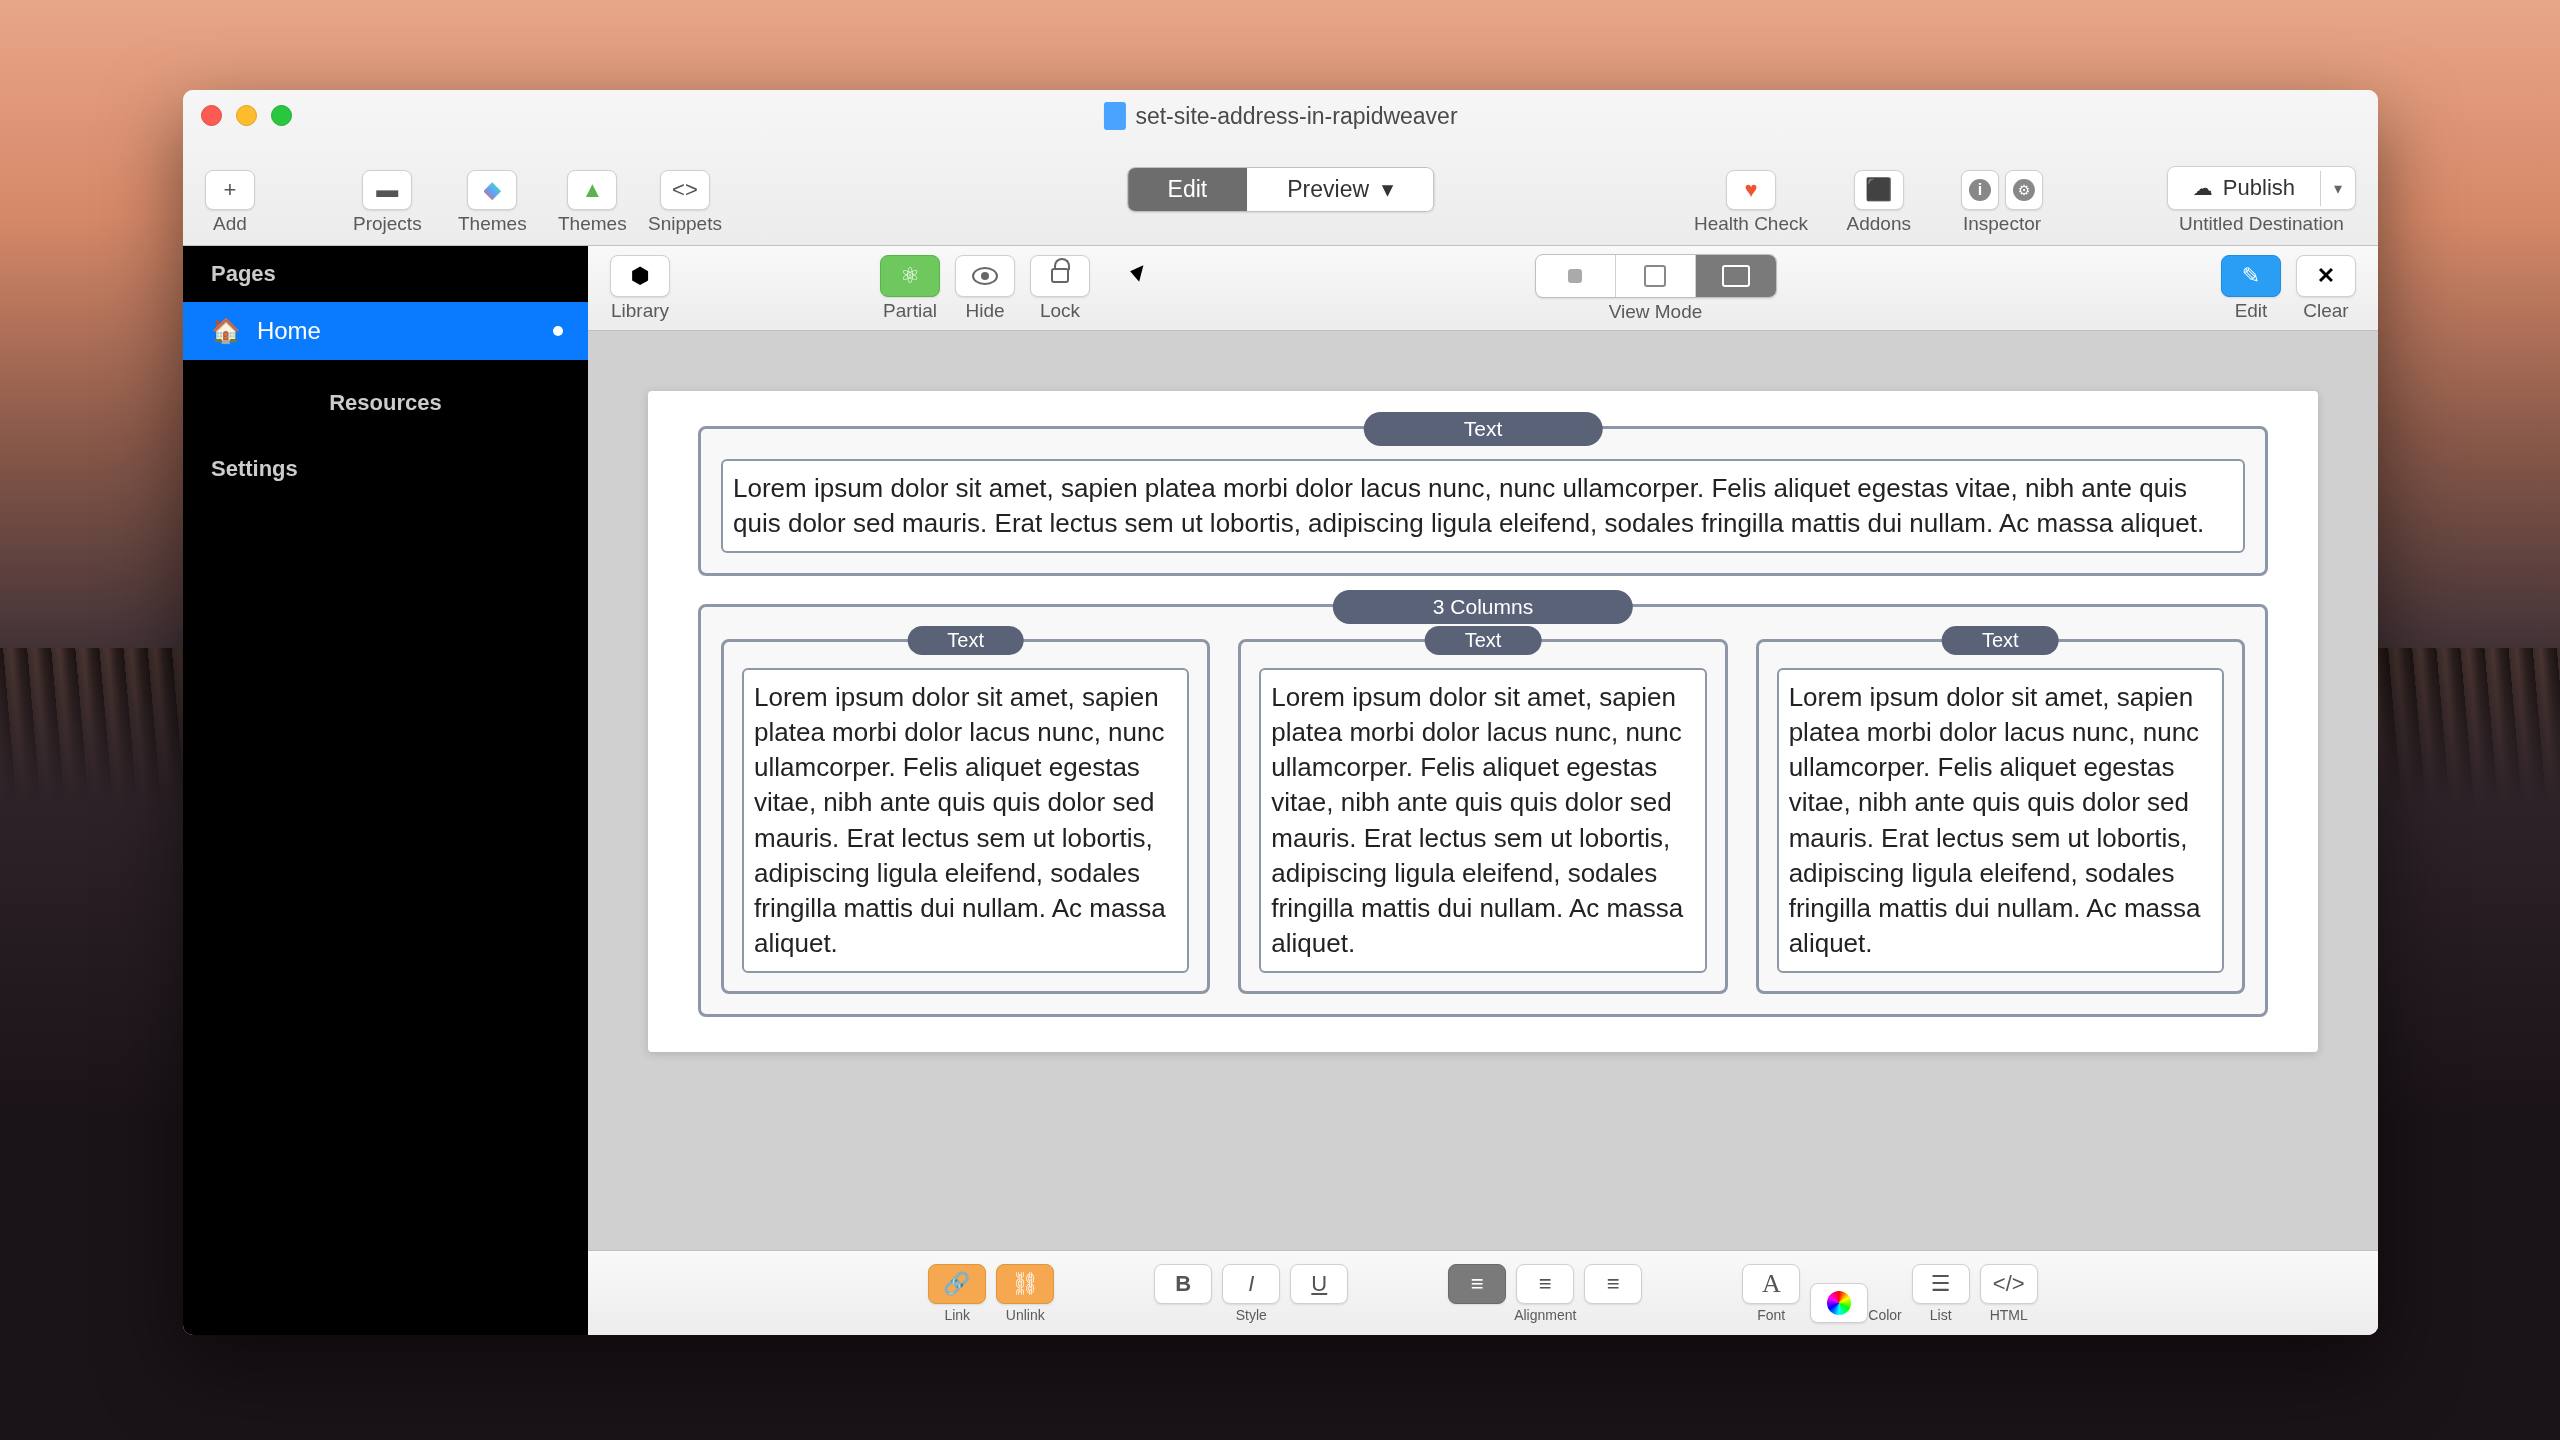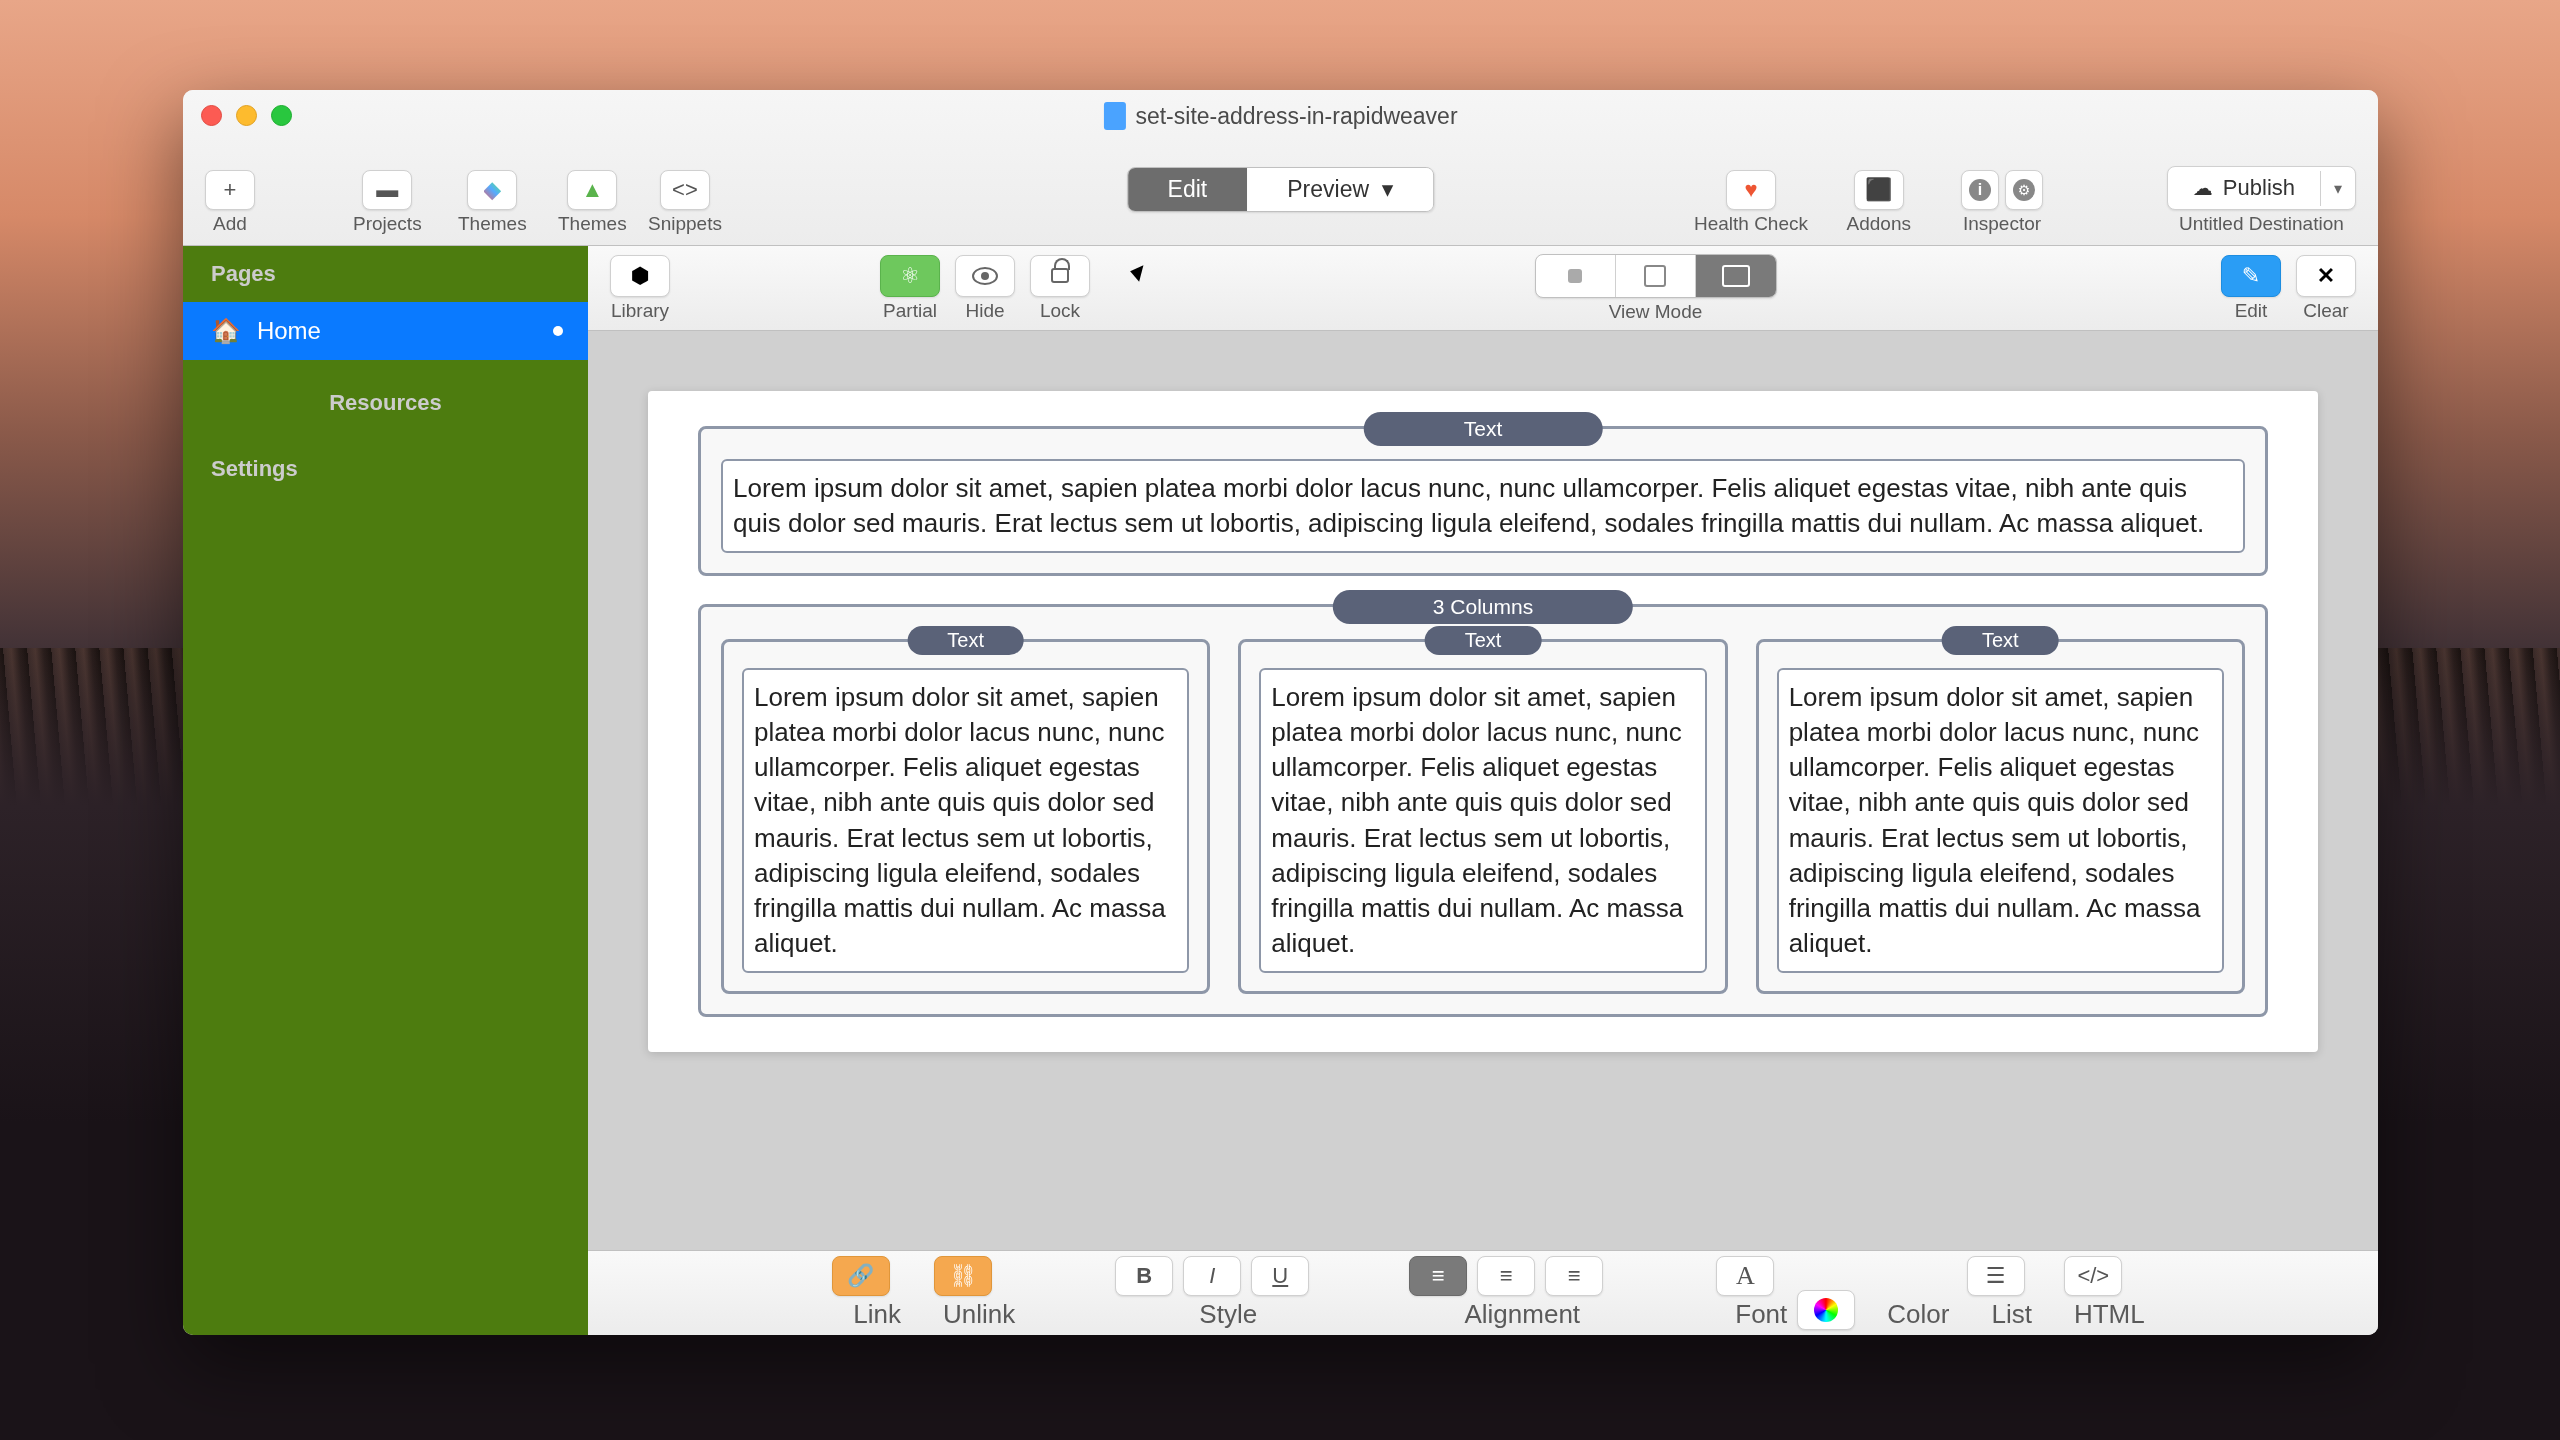--- a/index.html
+++ b/index.html
@@ -68,21 +68,21 @@
     }
     .pub-btn {
       display: flex; align-items: center;
       background: #fff; border: 1px solid #d0d0d0; border-radius: 8px;
       box-shadow: 0 1px 2px rgba(0,0,0,0.1);
       overflow: hidden;
     }
     .pub-main { padding: 8px 25px; font-size: 22px; display: flex; align-items: center; gap: 10px; color: #333; }
     .pub-dd { width: 35px; border-left: 1px solid #d0d0d0; text-align: center; padding: 8px 0; color: #666; }
     .body-area { flex: 1; display: flex; }
-    .sidebar { width: 405px; background: #4d7c0f; color: #ddd; }
+    .sidebar { width: 405px; background: #000000; color: #ddd; }
     .sb-header { padding: 15px 28px; font-size: 22px; font-weight: 600; color: #ccc; }
     .sb-item {
       padding: 15px 28px; font-size: 24px;
       display: flex; align-items: center; gap: 16px;
       position: relative;
     }
     .sb-item.sel { background: #0a7aff; color: #fff; }
     .sb-dot { position: absolute; right: 25px; width: 10px; height: 10px; background: #fff; border-radius: 50%; }
     .main-area { flex: 1; display: flex; flex-direction: column; background: #d0d0d0; }
     .sec-toolbar {
@@ -155,21 +155,21 @@
     .bt-row { display: flex; gap: 10px; }
     .bt-btn {
       width: 58px; height: 40px; border-radius: 8px;
       background: #fff; border: 1px solid #d0d0d0;
       box-shadow: 0 1px 2px rgba(0,0,0,0.1);
       display: flex; align-items: center; justify-content: center;
       font-size: 22px; color: #555;
     }
     .bt-btn.orange { background: #f5a84f; border-color: #e0963a; color: #fff; }
     .bt-btn.sel { background: #7a7a7a; color: #fff; border-color: #6a6a6a; }
-    .bt-label { font-size: 26px; color: #5a5a5a; margin-top: 3px; margin-left: 32px; }
+    .bt-label { font-size: 14px; color: #5a5a5a; margin-top: 3px; }
     .hide-icon { width: 26px; height: 18px; border: 2px solid #666; border-radius: 50%; position: relative; }
     .hide-icon::after { content: ''; position: absolute; width: 8px; height: 8px; background: #666; border-radius: 50%; left: 50%; top: 50%; transform: translate(-50%,-50%); }
     .lock-icon { width: 18px; height: 15px; border: 2px solid #666; border-radius: 3px; position: relative; }
     .lock-icon::before { content: ''; position: absolute; width: 12px; height: 10px; border: 2px solid #666; border-bottom: none; border-radius: 10px 10px 0 0; left: 1px; top: -12px; }
     .cloud-icon { font-size: 20px; }
     .cursor-ptr {
       position: absolute;
       top: 175px; left: 950px;
       width: 0; height: 0;
       z-index: 999;

